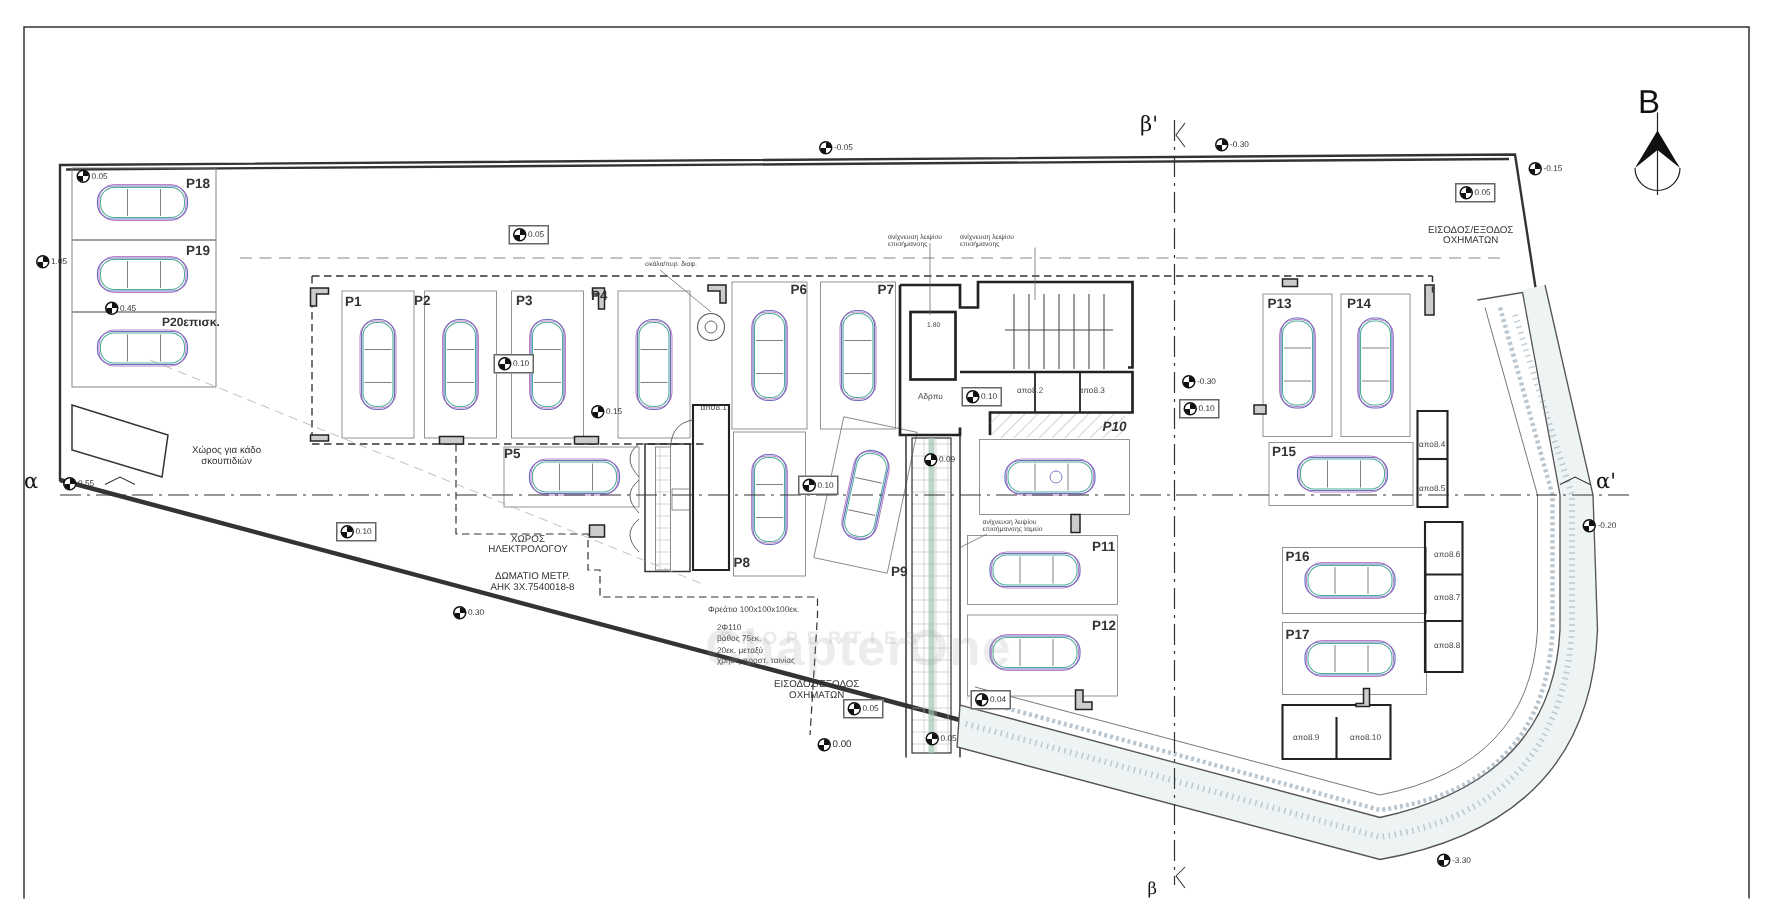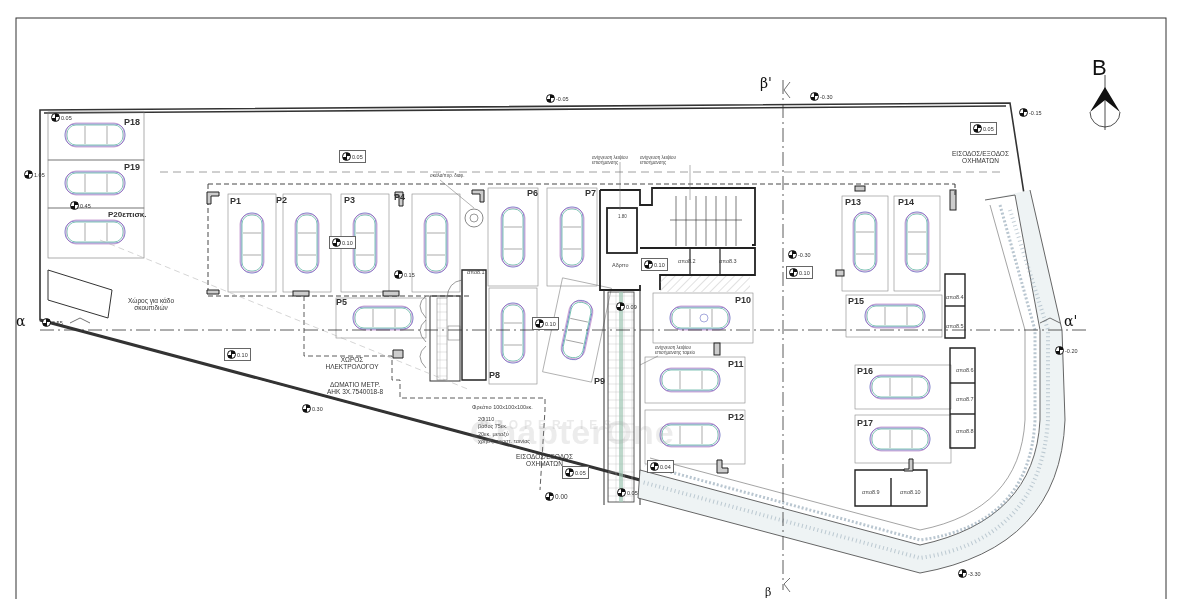--- a/index.html
+++ b/index.html
@@ -217,21 +217,21 @@
 <div class="lbl sp" style="left:108px;top:211px;font-size:8px;">P20επισκ.</div>
 <div class="lbl sp" style="left:230px;top:197px;">P1</div>
 <div class="lbl sp" style="left:276px;top:196px;">P2</div>
 <div class="lbl sp" style="left:344px;top:196px;">P3</div>
 <div class="lbl sp" style="left:394px;top:193px;">P4</div>
 <div class="lbl sp" style="left:336px;top:298px;">P5</div>
 <div class="lbl sp" style="left:527px;top:189px;">P6</div>
 <div class="lbl sp" style="left:585px;top:189px;text-align:center;">P7</div>
 <div class="lbl sp" style="left:489px;top:371px;">P8</div>
 <div class="lbl sp" style="left:578px;top:377px;margin-left:16px;">P9</div>
-<div class="lbl sp" style="left:735px;top:296px;">P10</div>
+<div class="lbl sp" style="left:735px;top:280px;font-style:italic;">P10</div>
 <div class="lbl sp" style="left:728px;top:360px;">P11</div>
 <div class="lbl sp" style="left:728px;top:413px;">P12</div>
 <div class="lbl sp" style="left:845px;top:198px;">P13</div>
 <div class="lbl sp" style="left:898px;top:198px;">P14</div>
 <div class="lbl sp" style="left:848px;top:297px;">P15</div>
 <div class="lbl sp" style="left:857px;top:367px;">P16</div>
 <div class="lbl sp" style="left:857px;top:419px;">P17</div>
 
 <div class="lbl tiny" style="left:467px;top:270px;">απο8.1</div>
 <div class="lbl tiny" style="left:678px;top:259px;">απο8.2</div>

